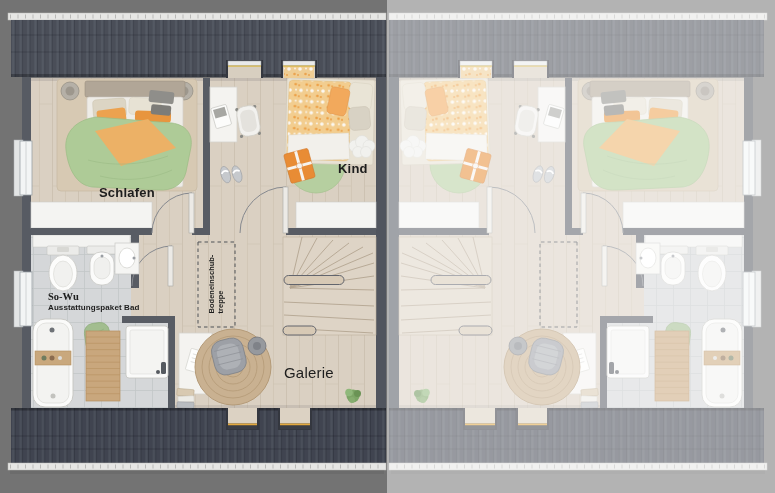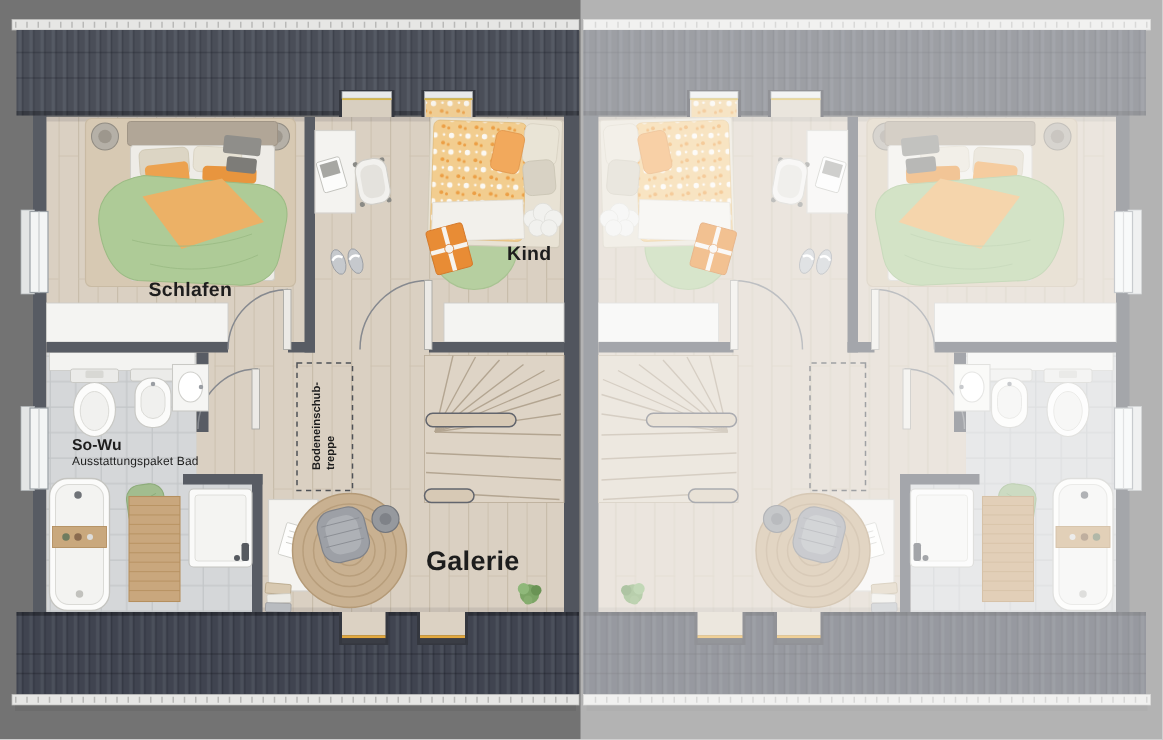--- a/index.html
+++ b/index.html
@@ -3,23 +3,23 @@
 <meta charset="utf-8">
 <style>
   html,body{margin:0;padding:0;background:#ffffff;}
   #stage{
     position:relative;width:775px;height:493px;overflow:hidden;
     background:#737373;font-family:"Liberation Sans",sans-serif;
   }
   #plan-svg{position:absolute;left:0;top:0;}
   .lbl{position:absolute;color:#1d1d1d;white-space:nowrap;pointer-events:none;}
   .lbl-room{font-size:13px;font-weight:700;letter-spacing:.2px;}
-  .lbl-galerie{font-size:18px;font-weight:700;letter-spacing:.2px;}
+  .lbl-galerie{font-size:15px;font-weight:400;letter-spacing:.2px;}
   .lbl-pkg-title{font-size:10.5px;font-weight:700;}
-  .lbl-pkg-sub{font-size:8px;font-weight:400;letter-spacing:.1px;}
+  .lbl-pkg-sub{font-size:8px;font-weight:700;letter-spacing:.1px;}
   .lbl-attic{
     font-size:7.5px;font-weight:700;line-height:1.25;text-align:left;
     transform:translate(-50%,-50%) rotate(-90deg);transform-origin:center;
   }
 </style>
 </head>
 <body>
 
 <div id="stage">
 
@@ -325,21 +325,21 @@
 
   <use href="#unit" xlink:href="#unit" transform="translate(775,0) scale(-1,1)"></use>
 
   <rect x="387" y="0" width="388" height="493" fill="#ffffff" opacity="0.46"></rect>
 </svg>
 
 <div class="lbl lbl-room" style="left:99px;top:185px;">Schlafen</div>
 
 <div class="lbl lbl-room" style="left:338px;top:161px;">Kind</div>
 
-<div class="lbl lbl-pkg-title" style="left:48px;top:291px;">So-Wu</div>
+<div class="lbl lbl-pkg-title" style="left:48px;top:291px;font-family:Liberation Serif, serif;">So-Wu</div>
 
 <div class="lbl lbl-pkg-sub" style="left:48px;top:303px;">Ausstattungspaket Bad</div>
 
 <div class="lbl lbl-attic" style="left:216px;top:284px;">
   <div>Bodeneinschub-</div>
   <div>treppe</div>
 </div>
 
 <div class="lbl lbl-galerie" style="left:284px;top:364px;">Galerie</div>
 

